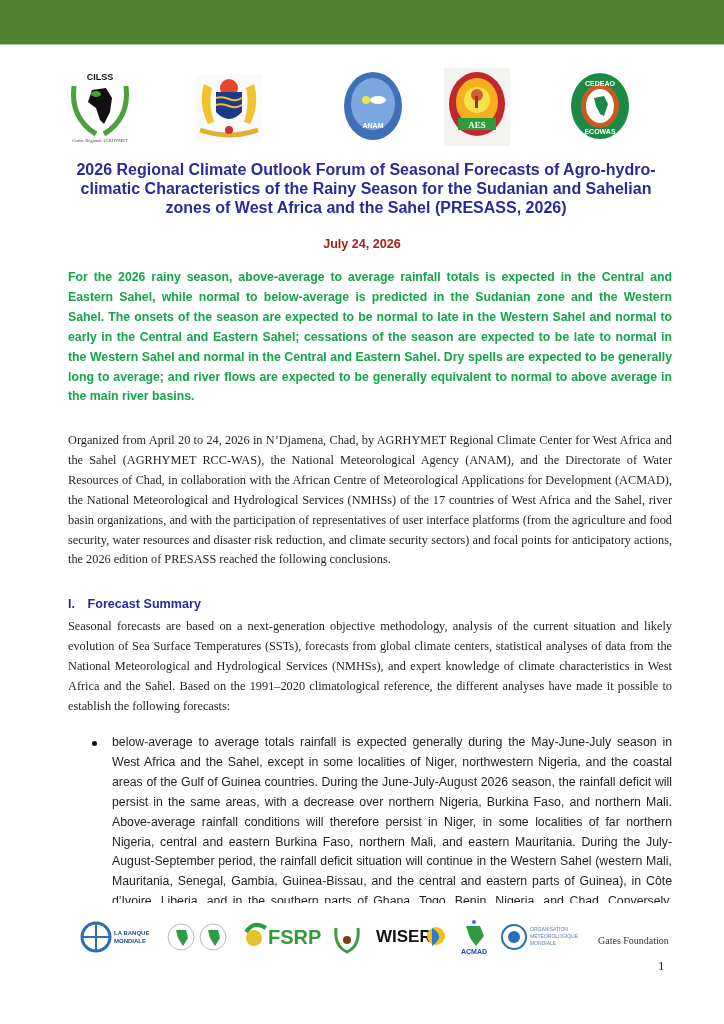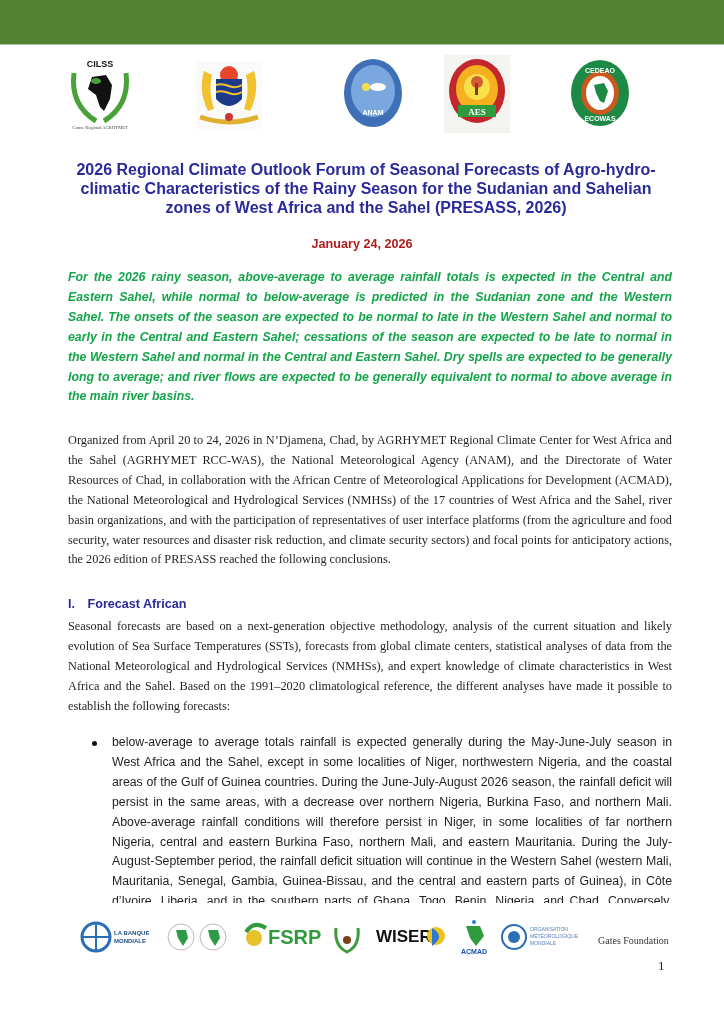--- a/index.html
+++ b/index.html
@@ -1,25 +1,25 @@
 <!DOCTYPE html>
 <html><head>
 <meta charset="utf-8">
 <style>
   html, body { margin: 0; padding: 0; }
   body { width: 724px; height: 1024px; background: #ffffff; position: relative; overflow: hidden;
          font-family: "Liberation Sans", sans-serif; color: #1a1a1a; }
   .band { position: absolute; left: 0; top: 0; width: 724px; height: 44px; background: #548235; border-bottom: 1px solid #a9c99a; }
-  .logos-top { position: absolute; top: 53px; left: 0; width: 640px; height: 82px; }
+  .logos-top { position: absolute; top: 66px; left: 0; width: 640px; height: 82px; }
   .logo { position: absolute; }
   .title { position: absolute; top: 160px; left: 62px; width: 608px; text-align: center; color: #2a2a9a;
            font-weight: bold; font-size: 16px; line-height: 19px; }
   .date { position: absolute; top: 237px; left: 0; width: 724px; text-align: center; color: #b01c1c;
           font-weight: bold; font-size: 12.6px; }
-  .summary { position: absolute; top: 268px; left: 68px; width: 604px; color: #14a54a; font-style: italic;
+  .summary { position: absolute; top: 268px; left: 68px; width: 604px; color: #14a54a; 
              font-weight: bold; font-size: 12.3px; line-height: 19.9px; text-align: justify; }
   .para { position: absolute; left: 68px; width: 604px; font-size: 12.3px; line-height: 19.9px; text-align: justify; color: #1f1f1f; font-family: Liberation Serif, serif; }
   .p1 { top: 431px; }
   .heading { position: absolute; top: 597px; left: 68px; color: #2a2a9a; font-weight: bold; font-size: 12.6px; }
   .heading .num { display: inline-block; width: 16px; }
   .p2 { top: 617px; }
   .bullet-list { position: absolute; top: 733px; left: 86px; width: 586px; margin: 0; padding: 0; list-style: none; }
   .bullet-list li { position: relative; padding-left: 26px; font-size: 12.3px; line-height: 19.9px; text-align: justify; color: #1f1f1f; height: 170px; overflow: hidden; }
   .bullet-list li .dot { position: absolute; left: 6px; top: 8px; width: 5px; height: 5px; background: #111; border-radius: 50%; }
   .logos-bottom { position: absolute; top: 918px; left: 0; width: 724px; height: 40px; padding-left: 28px; }
@@ -77,29 +77,29 @@
     <ellipse cx="30" cy="34" rx="29" ry="33" fill="#1c8a45"></ellipse>
     <ellipse cx="30" cy="34" rx="19" ry="22" fill="#c9591e"></ellipse>
     <ellipse cx="30" cy="34" rx="14" ry="17" fill="#fff"></ellipse>
     <path d="M24 26 L34 24 L38 32 L34 44 L30 42 L26 34 Z" fill="#1c8a45"></path>
     <text x="30" y="14" text-anchor="middle" font-size="7" font-weight="bold" fill="#fff" class="lg-text">CEDEAO</text>
     <text x="30" y="62" text-anchor="middle" font-size="7" font-weight="bold" fill="#fff" class="lg-text">ECOWAS</text>
   </svg>
 </div>
 
 <div class="title">2026 Regional Climate Outlook Forum of Seasonal Forecasts of Agro-hydro-climatic Characteristics of the Rainy Season for the Sudanian and Sahelian zones of West Africa and the Sahel (PRESASS, 2026)</div>
-<div class="date">January 24, 2026</div>
+<div class="date">July 24, 2026</div>
 
 <div class="summary">For the 2026 rainy season, above-average to average rainfall totals is expected in the Central and Eastern Sahel, while normal to below-average is predicted in the Sudanian zone and the Western Sahel. The onsets of the season are expected to be normal to late in the Western Sahel and normal to early in the Central and Eastern Sahel; cessations of the season are expected to be late to normal in the Western Sahel and normal in the Central and Eastern Sahel. Dry spells are expected to be generally long to average; and river flows are expected to be generally equivalent to normal to above average in the main river basins.</div>
 
 <div class="para p1">Organized from April 20 to 24, 2026 in N’Djamena, Chad, by AGRHYMET Regional Climate Center for West Africa and the Sahel (AGRHYMET RCC-WAS), the National Meteorological Agency (ANAM), and the Directorate of Water Resources of Chad, in collaboration with the African Centre of Meteorological Applications for Development (ACMAD), the National Meteorological and Hydrological Services (NMHSs) of the 17 countries of West Africa and the Sahel, river basin organizations, and with the participation of representatives of user interface platforms (from the agriculture and food security, water resources and disaster risk reduction, and climate security sectors) and focal points for anticipatory actions, the 2026 edition of PRESASS reached the following conclusions.</div>
 
 <div class="heading">
   <span class="num">I.</span>
-  <span>Forecast African</span>
+  <span>Forecast Summary</span>
 </div>
 <div class="para p2">Seasonal forecasts are based on a next-generation objective methodology, analysis of the current situation and likely evolution of Sea Surface Temperatures (SSTs), forecasts from global climate centers, statistical analyses of data from the National Meteorological and Hydrological Services (NMHSs), and expert knowledge of climate characteristics in West Africa and the Sahel. Based on the 1991–2020 climatological reference, the different analyses have made it possible to establish the following forecasts:</div>
 
 <ul class="bullet-list">
   <li>
     <span class="dot"></span>
     <span>below-average to average totals rainfall is expected generally during the May-June-July season in West Africa and the Sahel, except in some localities of Niger, northwestern Nigeria, and the coastal areas of the Gulf of Guinea countries. During the June-July-August 2026 season, the rainfall deficit will persist in the same areas, with a decrease over northern Nigeria, Burkina Faso, and northern Mali. Above-average rainfall conditions will therefore persist in Niger, in some localities of far northern Nigeria, central and eastern Burkina Faso, northern Mali, and eastern Mauritania. During the July-August-September period, the rainfall deficit situation will continue in the Western Sahel (western Mali, Mauritania, Senegal, Gambia, Guinea-Bissau, and the central and eastern parts of Guinea), in Côte d’Ivoire, Liberia, and in the southern parts of Ghana, Togo, Benin, Nigeria, and Chad. Conversely, rainfall totals are expected to be above-</span>
   </li>
 </ul>
 

